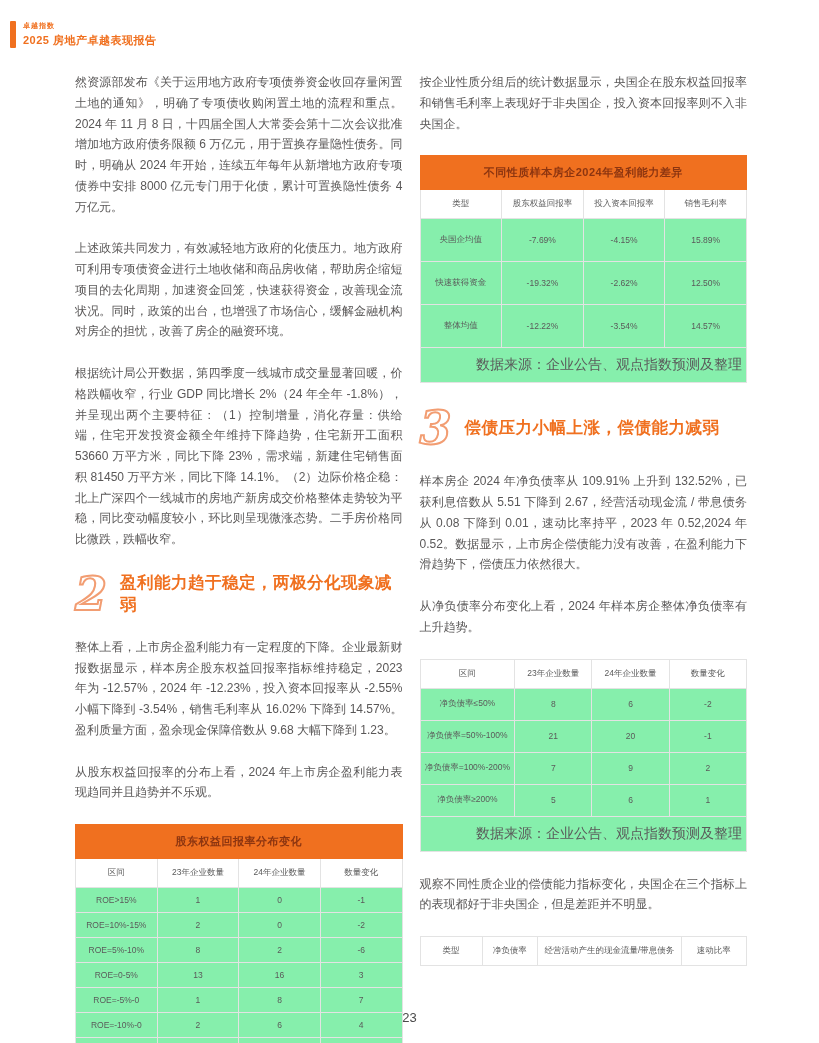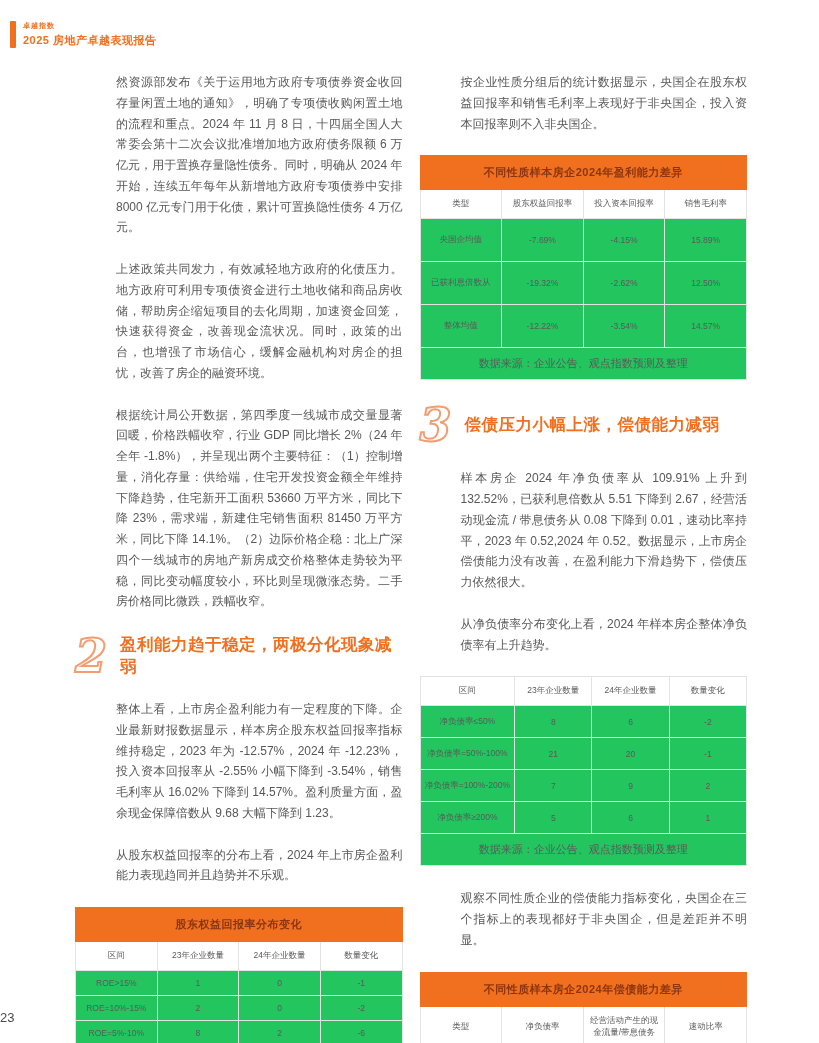--- a/index.html
+++ b/index.html
@@ -17,21 +17,21 @@
   .brand-title { font-size: 11px; font-weight: bold; color: #f0701f; margin-top: 2px; letter-spacing: 0.5px; }
 
   
   .columns {
     position: absolute; top: 72px; left: 75px; right: 72px;
     display: flex; gap: 17px;
   }
   .col { flex: 1 1 0; min-width: 0; }
   .col p {
     font-size: 12px; line-height: 1.73; color: #595757;
-    text-align: justify; margin-bottom: 21px; margin-left: 41px;
+    text-align: justify; margin-bottom: 21px;
   }
 
   
   .section-head { display: flex; align-items: center; gap: 13px; margin: 6px 0 20px 0; }
   .sec-num {
     font-family: "DejaVu Serif", serif; font-style: italic; font-weight: bold;
     font-size: 46px; line-height: 1; color: #ffffff;
     -webkit-text-stroke: 2px #f29d72; text-stroke: 2px #f29d72;
     text-shadow: 0 0 1px #f29d72;
   }
@@ -44,40 +44,40 @@
     background: #f0701f; color: #8c3510; font-size: 11px; font-weight: bold;
     padding: 9px 8px; text-align: center; letter-spacing: 0.5px;
   }
   .table-wrap th, .table-wrap td { border: 1px solid #e3e3e3; }
   .table-wrap .title-row th { border: 1px solid #f0701f; }
   .table-wrap .head-row th {
     font-size: 8.5px; font-weight: normal; color: #5a5a5a; background: #fff;
     padding: 8px 3px; text-align: center;
   }
   .table-wrap td {
-    font-size: 8.5px; color: #5a5a5a; text-align: center; background: #22c55e;
+    font-size: 8.5px; color: #5a5a5a; text-align: center; background: #86efac;
     word-break: break-all;
   }
-  .table-wrap tfoot td { font-size: 11px; color: #5a5a5a; padding: 8px 4px; }
+  .table-wrap tfoot td { font-size: 14px; color: #5a5a5a; padding: 8px 4px; text-align: right; }
 
   .t-roe td { padding: 7px 3px; }
   .t-profit td { padding: 15px 3px; }
   .t-netdebt td { padding: 9.5px 3px; margin-left: 40px; }
 
   .t-roe th:nth-child(1), .t-roe td:nth-child(1) { width: 27%; }
   .t-profit th:nth-child(1), .t-profit td:nth-child(1) { width: 23%; }
   .t-netdebt th:nth-child(1), .t-netdebt td:nth-child(1) { width: 29%; }
   .t-debt th:nth-child(1), .t-debt td:nth-child(1) { width: 19%; }
   .t-debt th:nth-child(2), .t-debt td:nth-child(2) { width: 17%; }
   .t-debt th:nth-child(3), .t-debt td:nth-child(3) { width: 44%; }
 
   
   .page-num {
     position: absolute; bottom: 18px; left: 0; right: 0;
-    text-align: left; font-size: 13px; color: #4a4a4a;
+    text-align: center; font-size: 13px; color: #4a4a4a;
   }
 </style>
 </head>
 <body>
 
 <div class="page">
 
   <div class="brand">
     <span class="brand-bar"></span>
     <div>
@@ -179,21 +179,21 @@
               </tr>
             </thead>
             <tbody>
               <tr>
                 <td>央国企均值</td>
                 <td>-7.69%</td>
                 <td>-4.15%</td>
                 <td>15.89%</td>
               </tr>
               <tr>
-                <td>已获利息倍数从</td>
+                <td>快速获得资金</td>
                 <td>-19.32%</td>
                 <td>-2.62%</td>
                 <td>12.50%</td>
               </tr>
               <tr>
                 <td>整体均值</td>
                 <td>-12.22%</td>
                 <td>-3.54%</td>
                 <td>14.57%</td>
               </tr>
@@ -256,23 +256,20 @@
               </tr>
             </tfoot>
           </table>
         </div>
 
       <p>观察不同性质企业的偿债能力指标变化，央国企在三个指标上的表现都好于非央国企，但是差距并不明显。</p>
 
       <div class="table-wrap t-debt">
           <table>
             <thead>
-              <tr class="title-row">
-                <th colspan="4">不同性质样本房企2024年偿债能力差异</th>
-              </tr>
               <tr class="head-row">
                 <th>类型</th>
                 <th>净负债率</th>
                 <th>经营活动产生的现金流量/带息债务</th>
                 <th>速动比率</th>
               </tr>
             </thead>
           </table>
         </div>
     </section>

